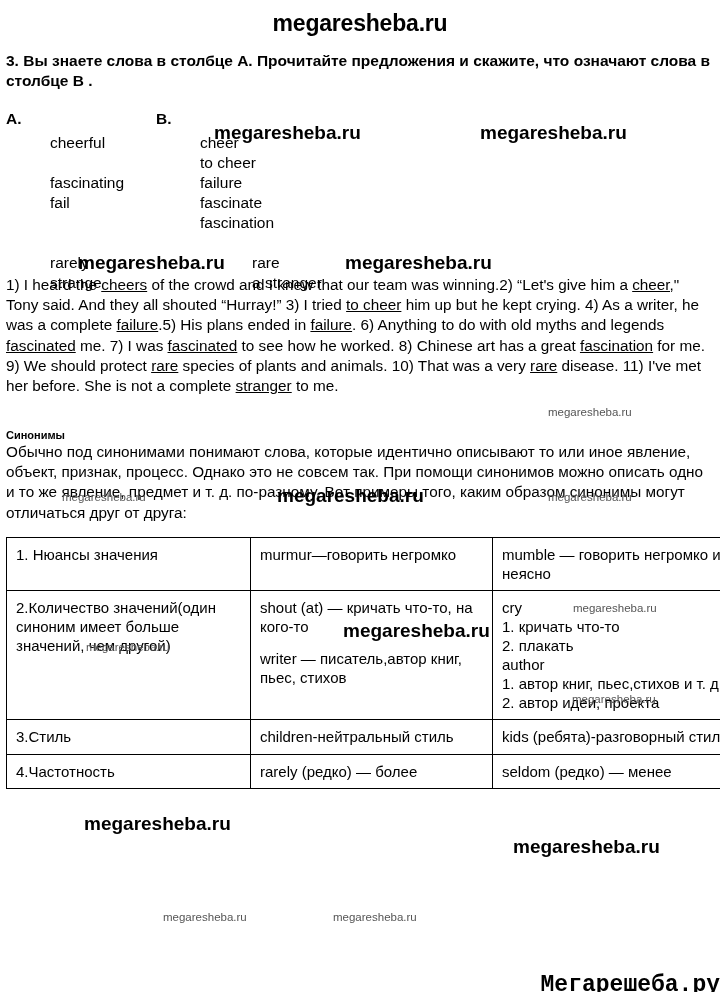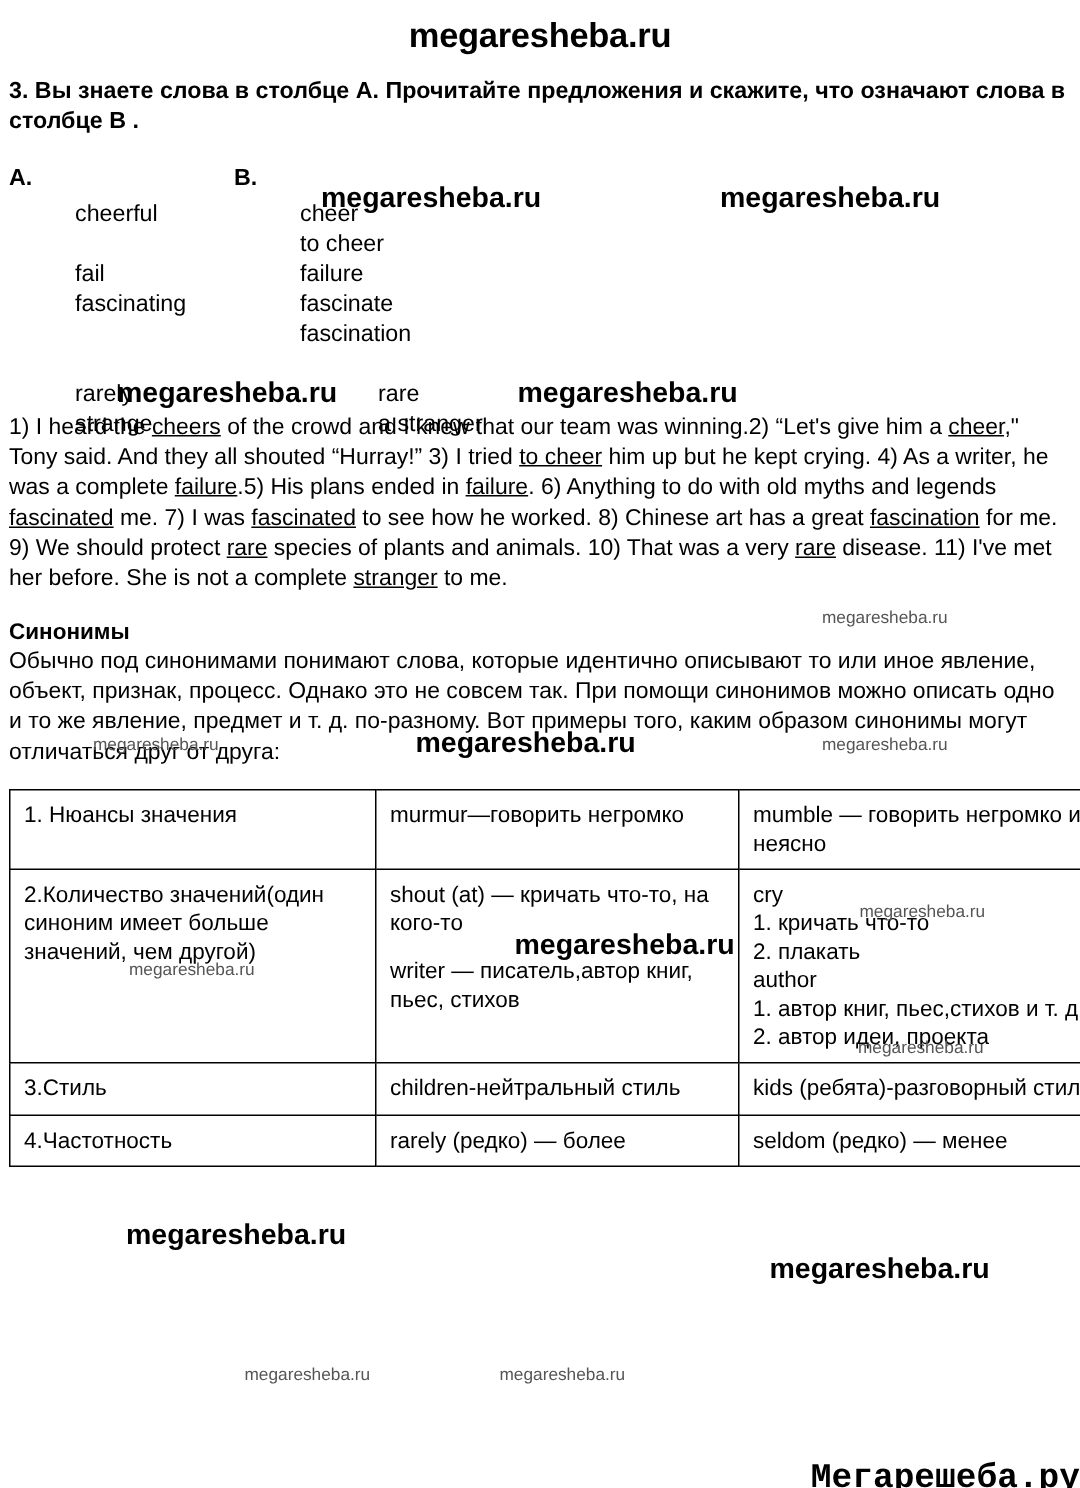--- a/index.html
+++ b/index.html
@@ -82,23 +82,23 @@
   .answer {
     font-size: 15.3px;
     line-height: 1.33;
     margin-top: 16px;
   }
   .answer .lbl {
     font-weight: bold;
     text-decoration: underline;
   }
   .syn-title {
-    font-size: 15px;
-    font-weight: bold;
-    margin-top: 16px;
+    font-size: 11px;
+    font-weight: bold;
+    margin-top: 32px;
   }
   .syn-para {
     font-size: 15.3px;
     line-height: 1.33;
     margin-top: 1px;
   }
   table.syn {
     border-collapse: collapse;
     width: 688px;
     margin-top: 14px;
@@ -146,22 +146,22 @@
 
   <div class="content">
 
     <div class="task-head">3. Вы знаете слова в столбце А. Прочитайте предложения и скажите, что означают слова в столбце В .</div>
 
     <div class="columns">
       <div class="col-a">
         <div class="col-head">A.</div>
         <div class="word-line">cheerful</div>
         <div class="word-line"></div>
+        <div class="word-line">fascinating</div>
         <div class="word-line">fail</div>
-        <div class="word-line">fascinating</div>
         <div class="word-line"></div>
         <div class="word-line"></div>
         <div class="word-line">rarely</div>
         <div class="word-line">strange</div>
       </div>
       <div class="col-b">
         <div class="col-head">B.</div>
         <div class="word-line">cheer</div>
         <div class="word-line">to cheer</div>
         <div class="word-line">failure</div>

